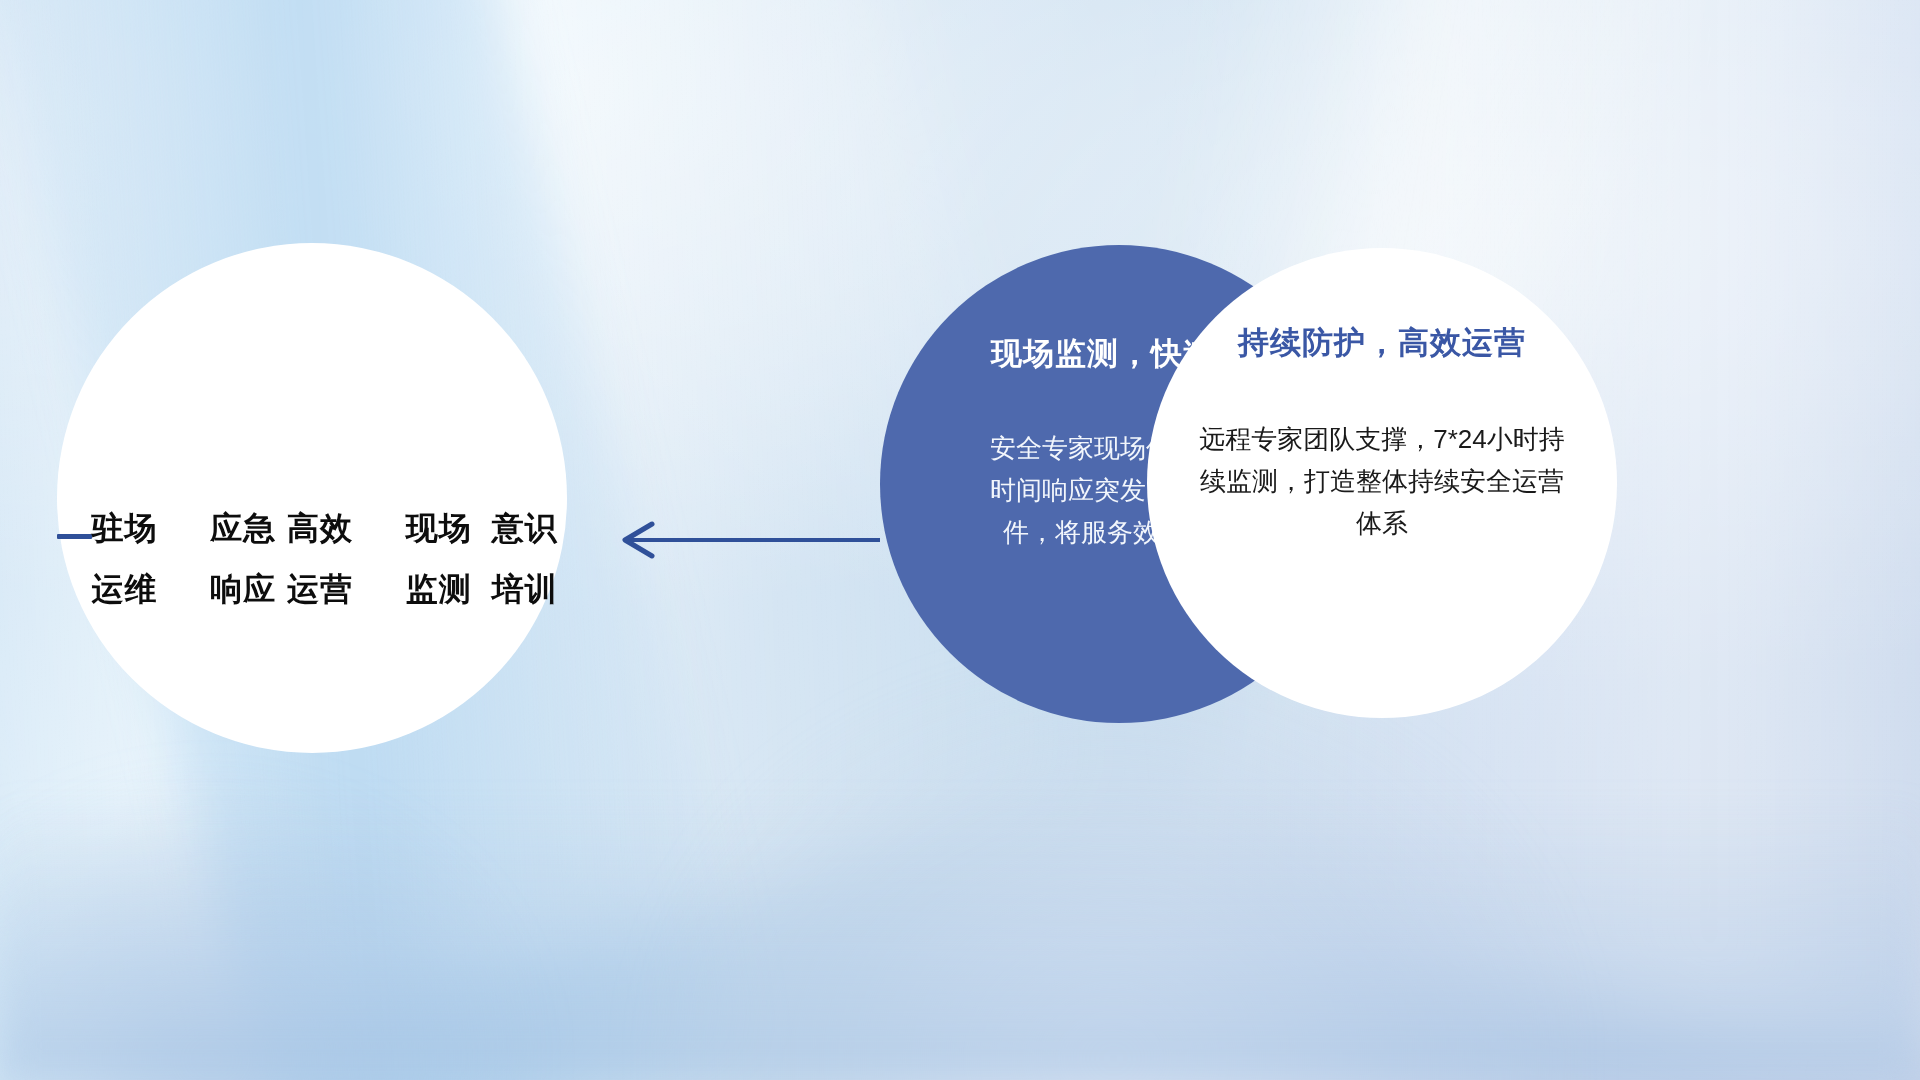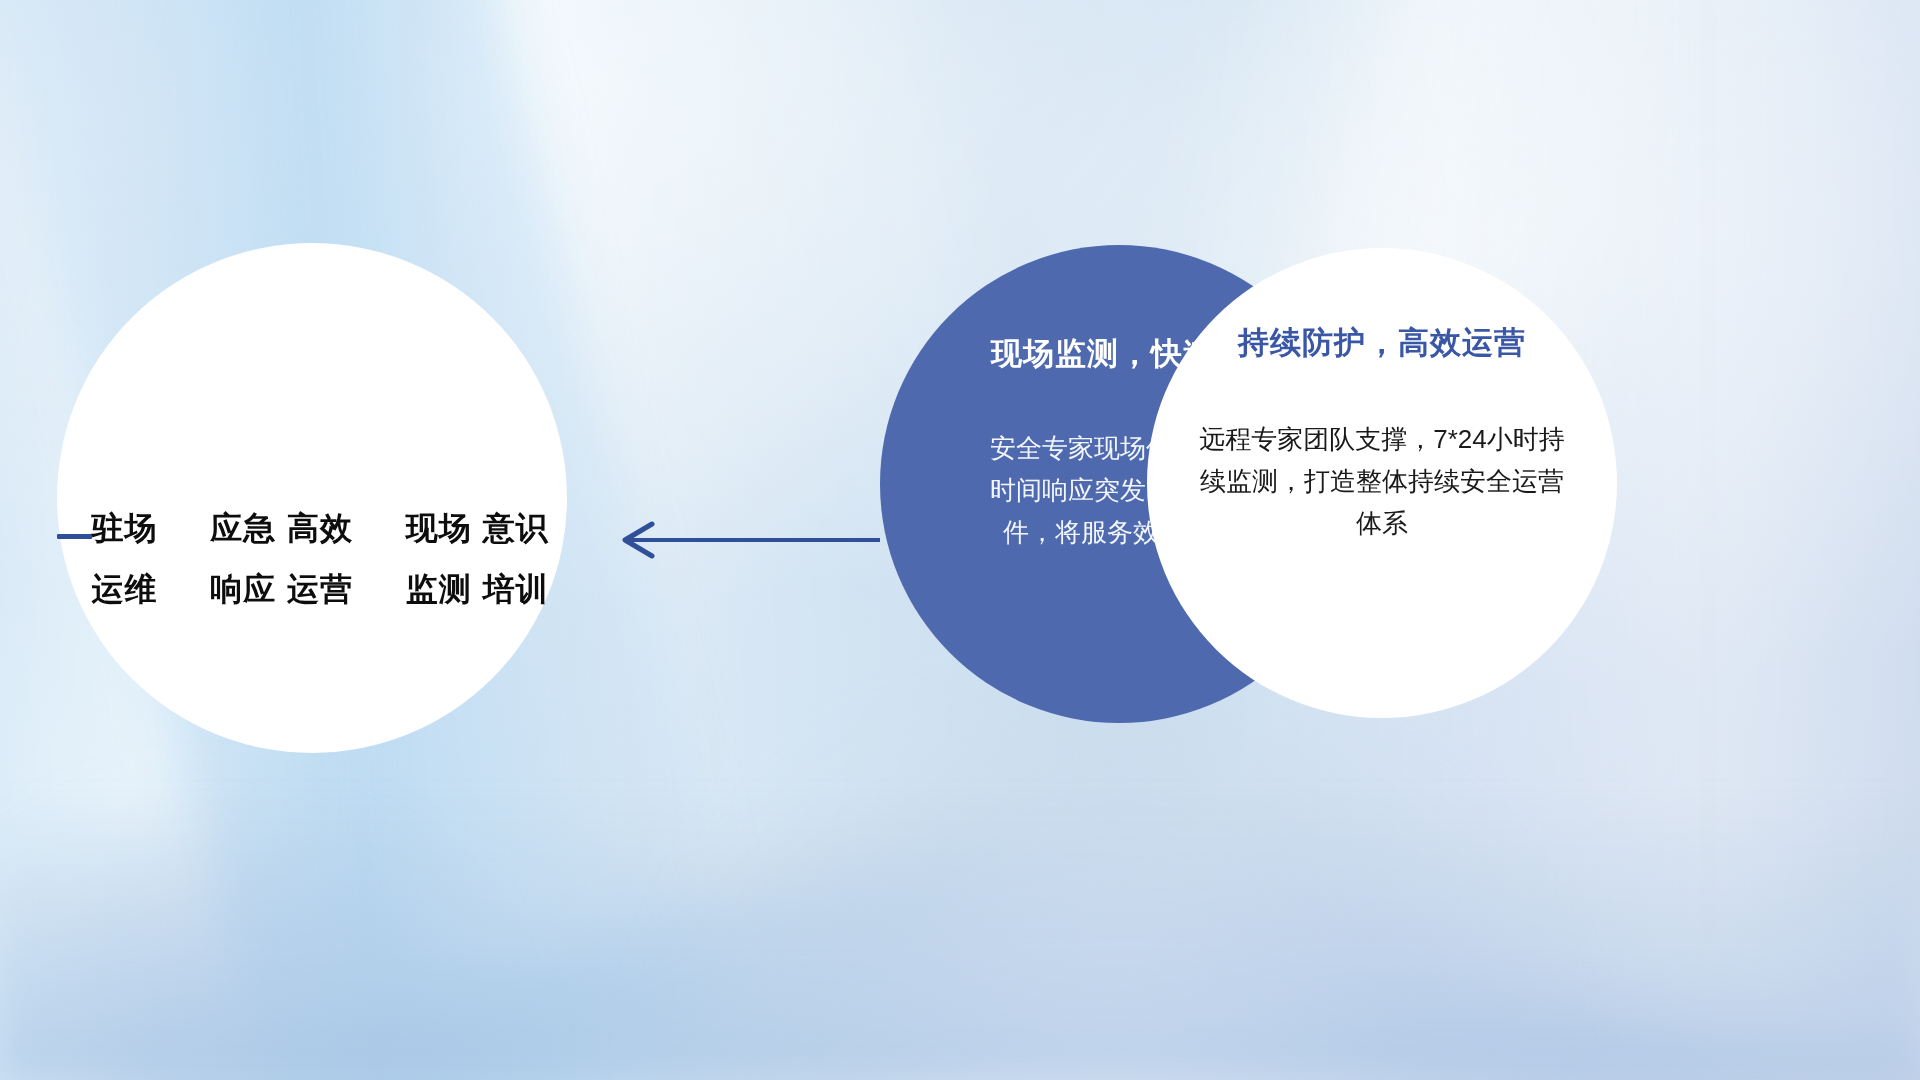--- a/index.html
+++ b/index.html
@@ -99,21 +99,21 @@
     margin-bottom:46px;
   }
   .tag-row{
     display:flex; justify-content:center;
     gap:42px;
     color:#0d0d0d;
     font-size:32px; font-weight:bold;
     letter-spacing:1px;
     line-height:1.9;
   }
-  .tag-row.single{ justify-content:center; }
+  .tag-row.single{ justify-content:center;text-align:center; }
 
   
   .mid-inner{
     position:absolute; left:880px; top:245px; width:478px; height:478px;
     display:flex; flex-direction:column; align-items:center;
     padding:88px 58px 0 58px;
     text-align:center;
   }
   .mid-title{
     color:#ffffff; font-size:31px; font-weight:bold;

